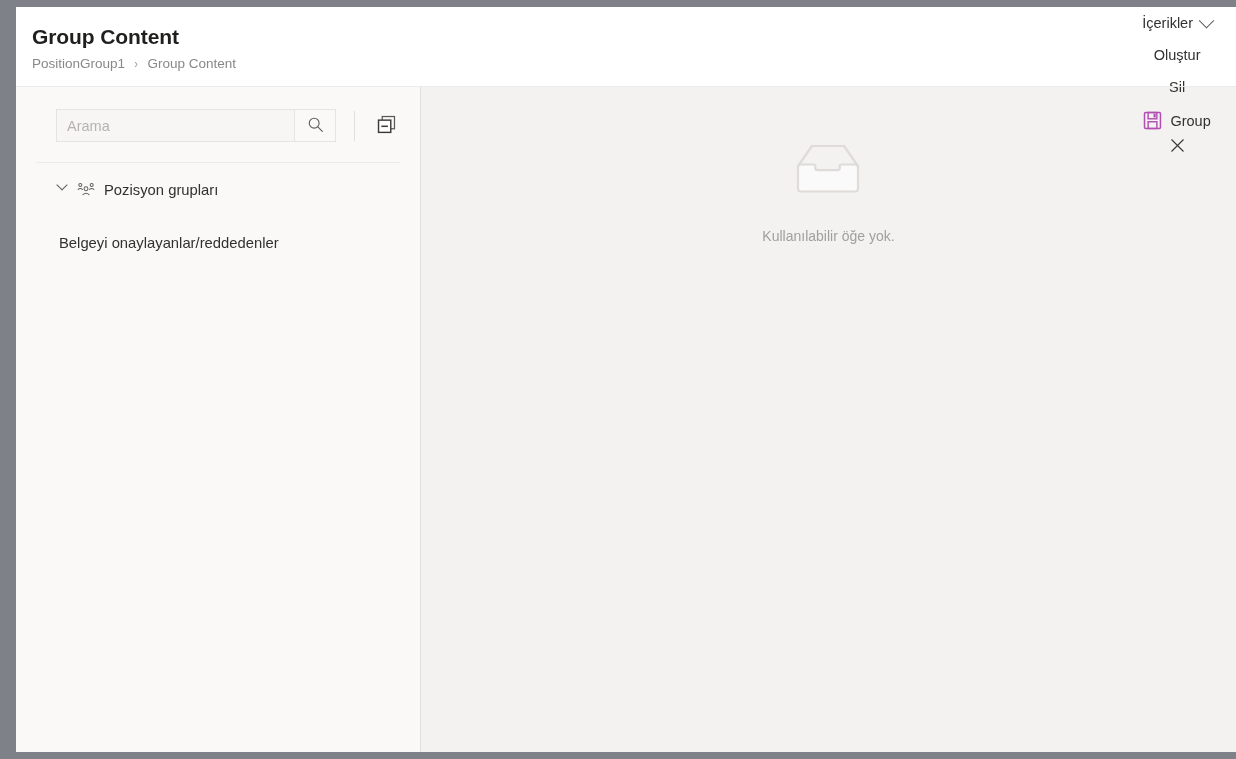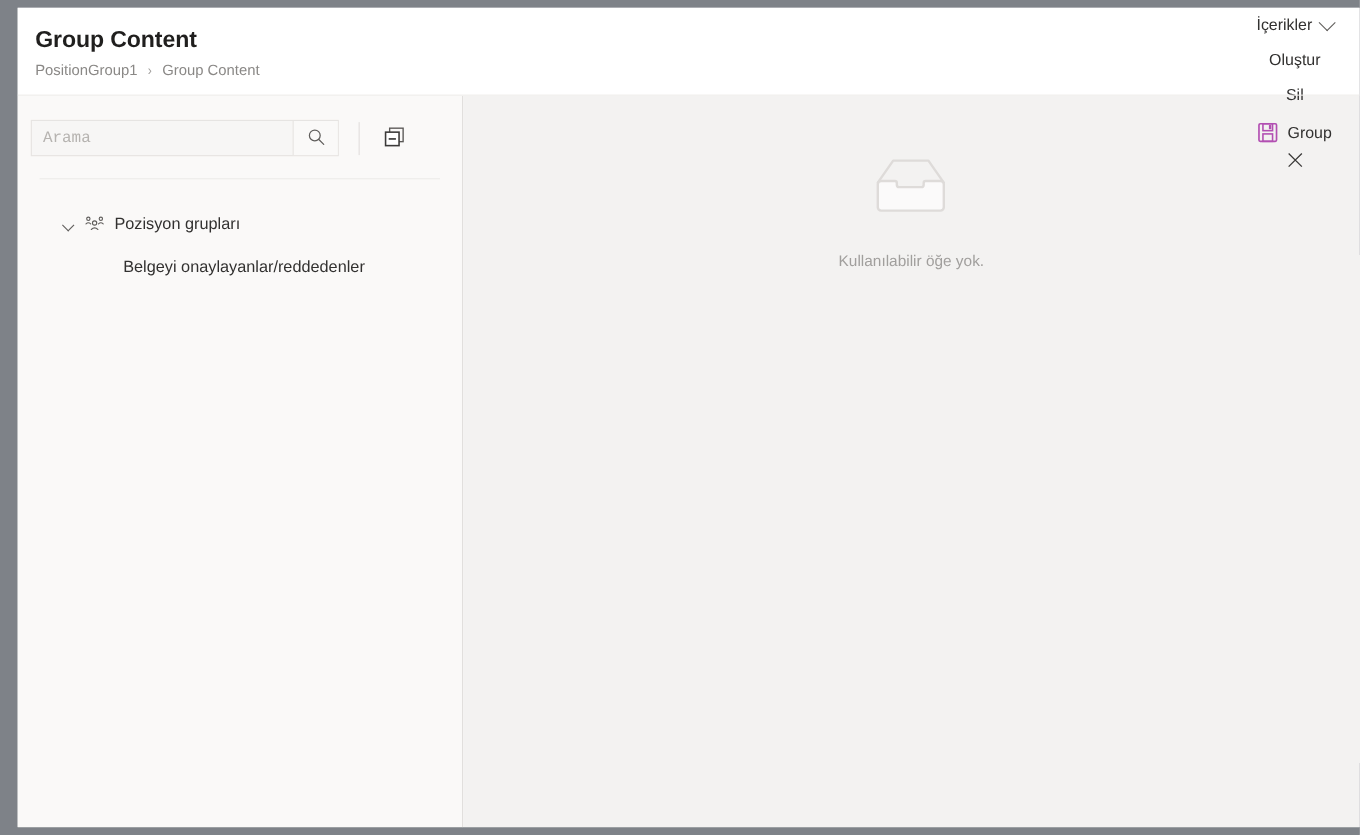--- a/index.html
+++ b/index.html
@@ -113,23 +113,22 @@
     flex: 0 0 405px;
     background: #faf9f8;
     border-right: 1px solid #e1dfdd;
     display: flex;
     flex-direction: column;
     min-height: 0;
   }
   .search-row {
     display: flex;
     align-items: center;
-    padding: 22px 0 0 12px;
+    padding: 22px 0 0 40px;
     gap: 0;
-    font-family: Liberation Mono, monospace;
   }
   .search-box {
     display: flex;
     align-items: stretch;
     width: 280px;
     height: 33px;
     border: 1px solid #e6e4e2;
     background: #f7f6f5;
   }
   .search-input {
@@ -163,21 +162,21 @@
   }
   .pane-rule {
     height: 1px;
     background: #edebe9;
     margin: 20px 20px 0 20px;
   }
 
   .tree { padding-top: 18px; flex: 1 1 auto; min-height: 0; }
   .tree-node {
     display: flex;
-    align-items: flex-end;
+    align-items: flex-start;
     gap: 9px;
     height: 32px;
     padding-left: 42px;
     cursor: pointer;
     font-size: 14.8px;
     color: #323130;
   }
   .tree-caret {
     width: 12px; height: 12px;
     display: flex; align-items: center; justify-content: center;
@@ -190,21 +189,21 @@
     border-bottom: 1.3px solid #605e5c;
     transform: rotate(45deg) translate(-1.5px,-1.5px);
     display: block;
   }
   .tree-icon { width: 18px; height: 18px; display: flex; align-items: center; justify-content: center; flex: 0 0 18px; }
   .tree-label { line-height: 18px; }
   .tree-child {
     display: flex;
     align-items: center;
     height: 32px;
-    padding-left: 96px;
+    padding-left: 43px;
     margin-top: 14px;
     cursor: pointer;
     font-size: 14.8px;
     color: #323130;
   }
 
   
   .right-pane {
     flex: 1 1 auto;
     background: #f3f2f1;

